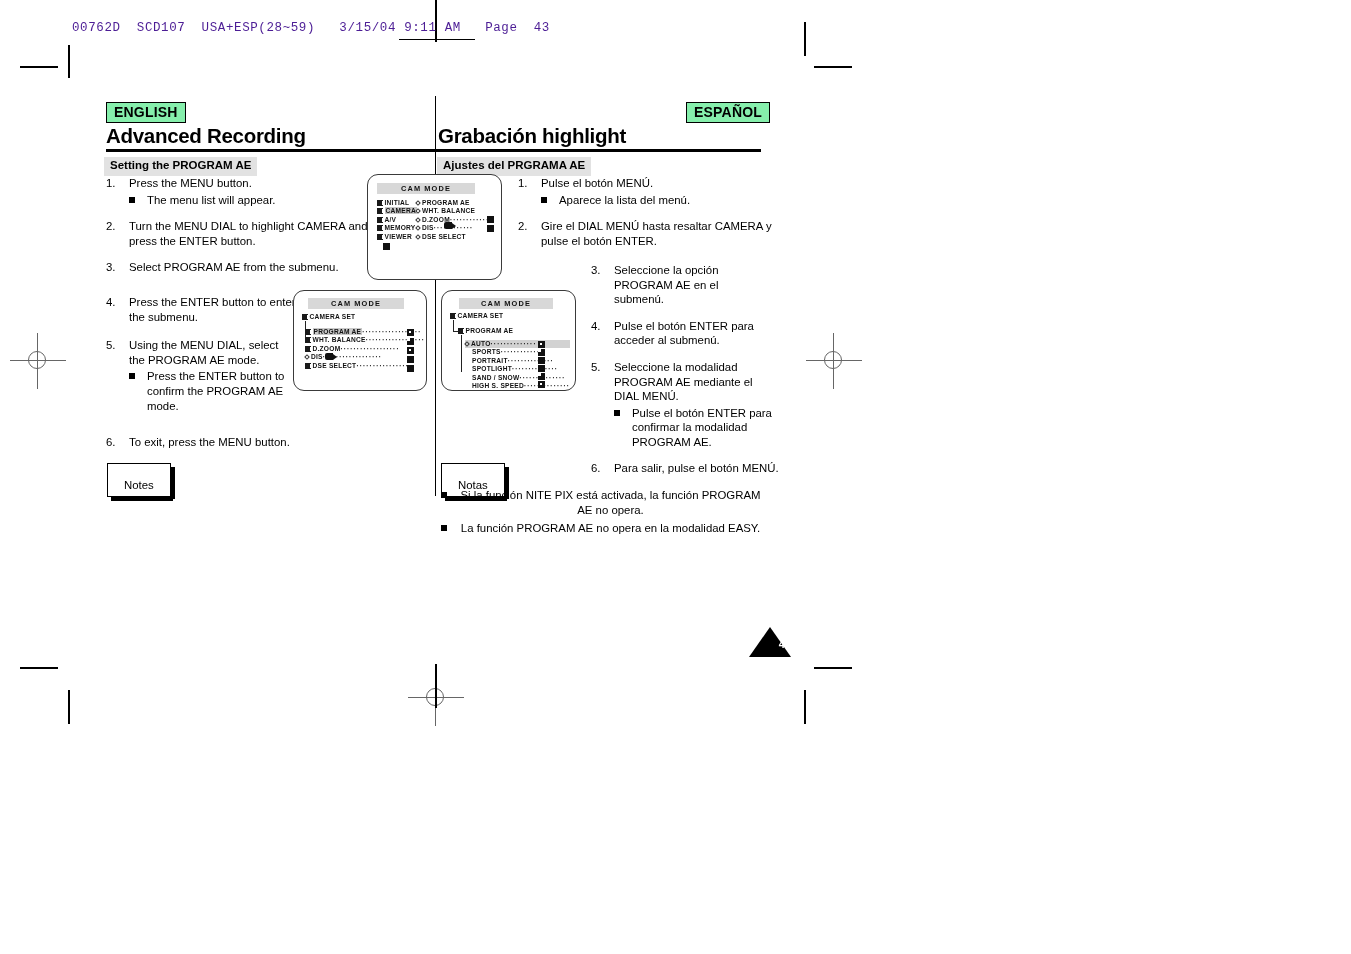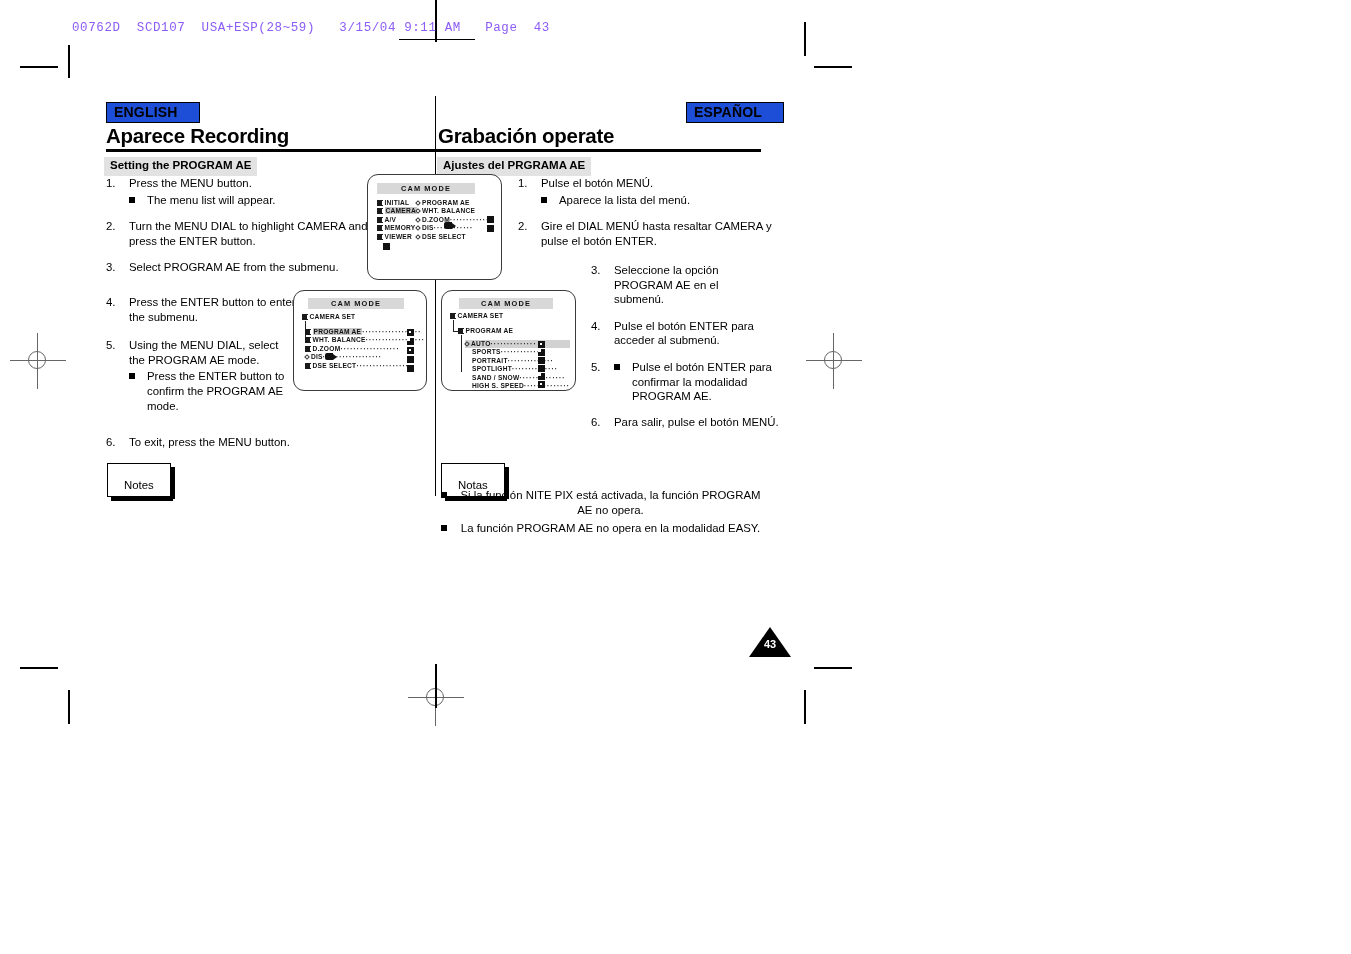--- a/index.html
+++ b/index.html
@@ -32,41 +32,41 @@
   }
 
   
   .slug {
     position: absolute;
     left: 72px; top: 21px;
     font-family: "Liberation Mono", monospace;
     font-size: 12.5px;
     letter-spacing: 0.6px;
     white-space: pre;
-    color: #8b5cf6;
+    color: #4c1d95;
   }
   .slug-rule {
     position: absolute;
     left: 399px; top: 39px; width: 76px; height: 1px; background: #000;
   }
 
   
   .page {
     position: absolute;
     left: 0; top: 0; width: 1351px; height: 954px;
   }
 
   .lang-badge {
     position: absolute;
     border: 1.6px solid #000;
     font-size: 14px;
     font-weight: bold;
-    padding: 2px 21px 3px 7px;
+    padding: 2px 7px 3px 7px;
     letter-spacing: 0.2px;
-    background: #1d4ed8;
+    background: #86efac;
     line-height: 1;
   }
   #badge-en { left: 106px; top: 102px; }
   #badge-es { left: 686px; top: 102px; }
 
   .chapter-title {
     position: absolute;
     font-size: 20.5px;
     font-weight: bold;
     letter-spacing: -0.3px;
@@ -272,21 +272,21 @@
     position: absolute; left: 0; top: 0;
     width: 0; height: 0;
     border-left: 21px solid transparent;
     border-right: 21px solid transparent;
     border-bottom: 30px solid #000;
   }
   .pagenum .n {
     position: absolute;
     left: 0; top: 12px;
     width: 42px;
-    text-align: center;
+    text-align: right;
     font-size: 11px;
     font-weight: bold;
     color: #fff;
     line-height: 1;
   }
 </style>
 </head>
 <body>
 
 <div class="page">
@@ -320,22 +320,22 @@
   </div>
   <div class="mark" style="left:435px; top:0px; width:1.5px; height:42px;"></div>
   <div class="mark" style="left:435px; top:664px; width:1.5px; height:44px;"></div>
 
   <div class="slug">00762D  SCD107  USA+ESP(28~59)   3/15/04 9:11 AM   Page  43</div>
   <div class="slug-rule"></div>
 
   <div class="lang-badge" id="badge-en">ENGLISH</div>
   <div class="lang-badge" id="badge-es">ESPAÑOL</div>
 
-  <div class="chapter-title" id="title-en">Aparece Recording</div>
-  <div class="chapter-title" id="title-es">Grabación operate</div>
+  <div class="chapter-title" id="title-en">Advanced Recording</div>
+  <div class="chapter-title" id="title-es">Grabación highlight</div>
 
   <div class="rule-under-title"></div>
   <div class="col-divider"></div>
 
   <div class="section-head" id="sec-en">Setting the PROGRAM AE</div>
   <div class="section-head" id="sec-es">Ajustes del PRGRAMA AE</div>
 
   <div class="steps" style="left:106px; top:176px; width:190px;">
     <div class="step">
       <span class="num">1.</span>
@@ -381,20 +381,21 @@
     <div class="step">
       <span class="num">3.</span>
       <span class="txt">Seleccione la opción PROGRAM AE en el submenú.</span>
     </div>
     <div class="step" style="margin-top:12px;">
       <span class="num">4.</span>
       <span class="txt">Pulse el botón ENTER para acceder al submenú.</span>
     </div>
     <div class="step" style="margin-top:12px;">
       <span class="num">5.</span>
+      <span class="txt">Seleccione la modalidad PROGRAM AE mediante el DIAL MENÚ.</span>
       <div class="sub" style="width:150px;"><span class="sq"></span><span>Pulse el botón ENTER para confirmar la modalidad PROGRAM AE.</span></div>
     </div>
     <div class="step" style="margin-top:2px;">
       <span class="num">6.</span>
       <span class="txt" style="width:180px;">Para salir, pulse el botón MENÚ.</span>
     </div>
   </div>
 
   <div class="lcd" style="left:367px; top:174px; width:135px; height:106px;">
     <div class="lcd-title" style="left:9px; top:8px; width:98px;">CAM MODE</div>

